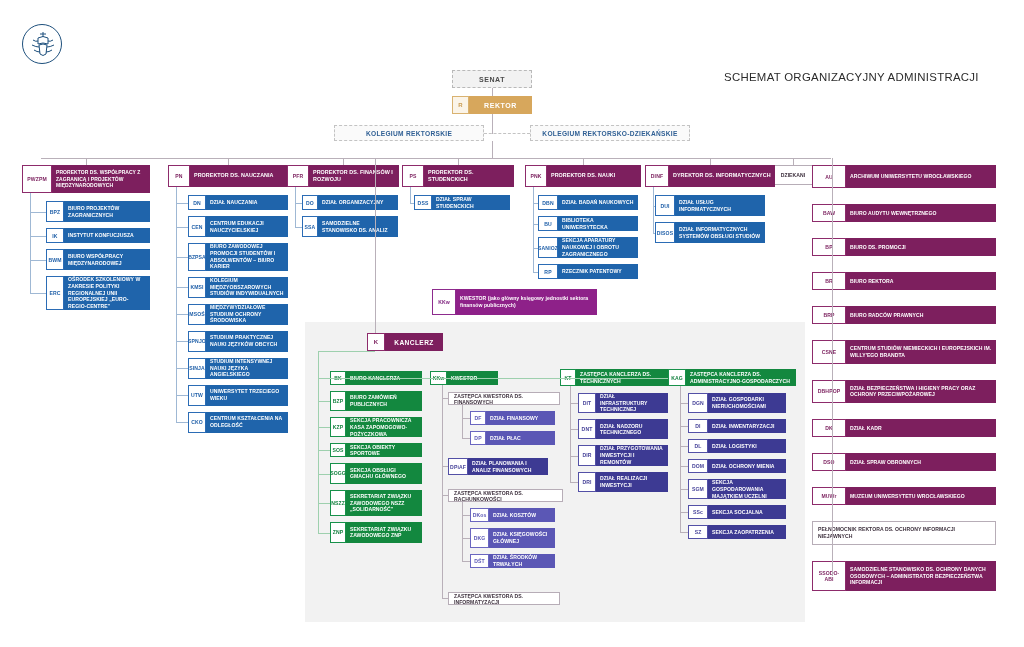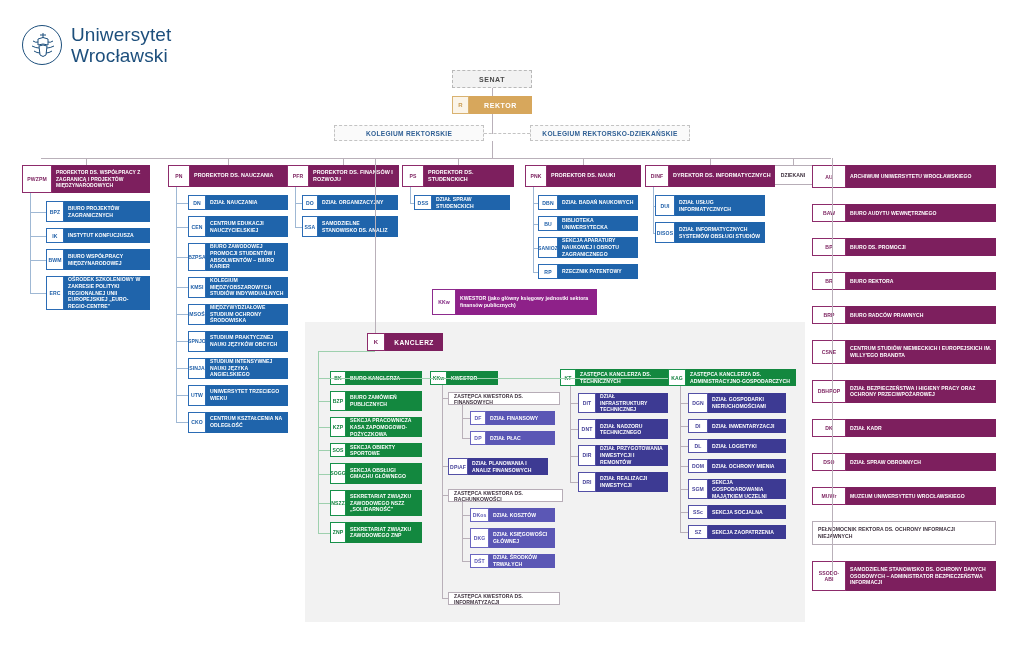--- a/index.html
+++ b/index.html
@@ -129,27 +129,24 @@
         <g fill="none" stroke="#1d4f7c" stroke-width="1">
           <path d="M16 4 L16 9 M13 6 L19 6"></path>
           <path d="M11 10 Q16 7 21 10 L21 16 Q16 14 11 16 Z"></path>
           <path d="M12 17 Q16 15 20 17 L19 26 Q16 29 13 26 Z"></path>
           <path d="M6 12 Q9 14 11 13 M26 12 Q23 14 21 13"></path>
           <path d="M5 17 Q9 19 12 19 M27 17 Q23 19 20 19"></path>
           <path d="M7 22 Q10 24 13 24 M25 22 Q22 24 19 24"></path>
         </g>
       </svg>
     </div>
-    <div class="logo-text">
-      <div>Uniwersytet</div>
-      <div>Wrocławski</div>
-    </div>
   </div>
 
   <div class="chart-title">
+    <div>SCHEMAT ORGANIZACYJNY ADMINISTRACJI</div>
   </div>
 
   <div class="senat">SENAT</div>
   <div class="ln v" style="left:492px; top:88px; height:8px;"></div>
 
   <div class="rektor-wrap">
     <div class="rektor-code">R</div>
     <div class="rektor-lbl">REKTOR</div>
   </div>
 

